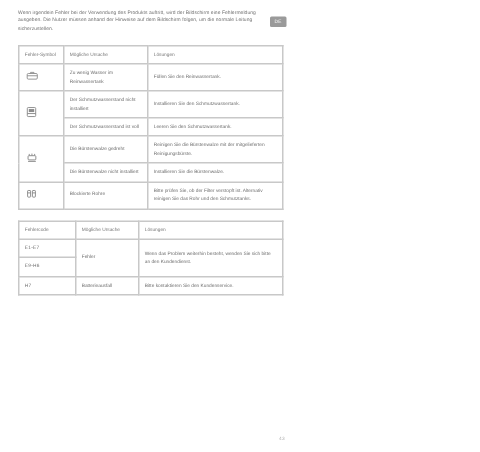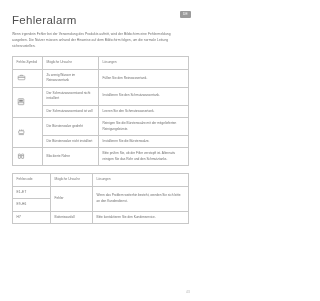--- a/index.html
+++ b/index.html
@@ -122,21 +122,20 @@
     letter-spacing: 0.2px;
   }
 </style>
 </head>
 <body>
 
 <div class="page">
 
   <div class="header-badge">DE</div>
 
-  <h1 class="page-title">Fehleralarm</h1>
 
   <p class="intro">Wenn irgendein Fehler bei der Verwendung des Produkts auftritt, wird der Bildschirm eine Fehlermeldung ausgeben. Die Nutzer müssen anhand der Hinweise auf dem Bildschirm folgen, um die normale Leitung sicherzustellen.</p>
 
   <table class="tbl first">
     <colgroup>
       <col class="col-icon">
         <col class="col-cause">
         <col class="col-sol">
     </colgroup>
     <thead>

